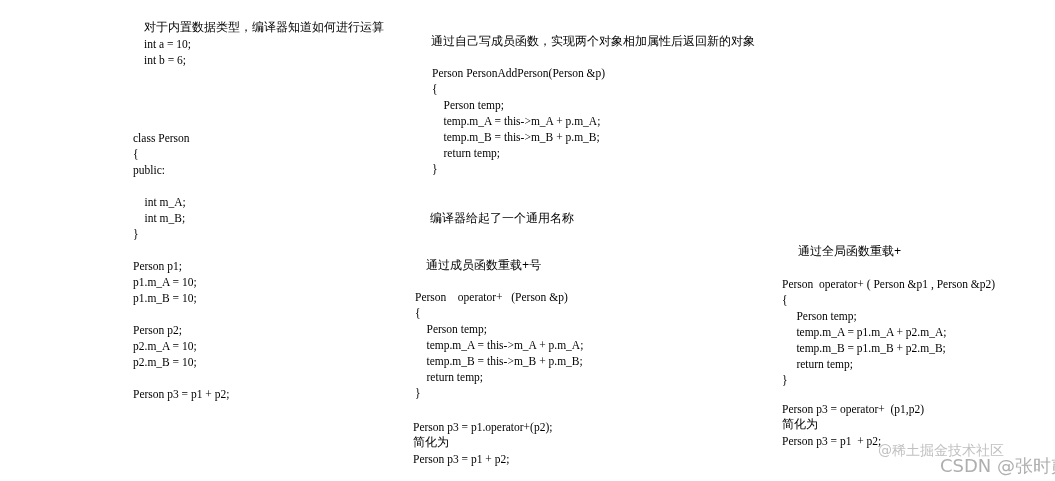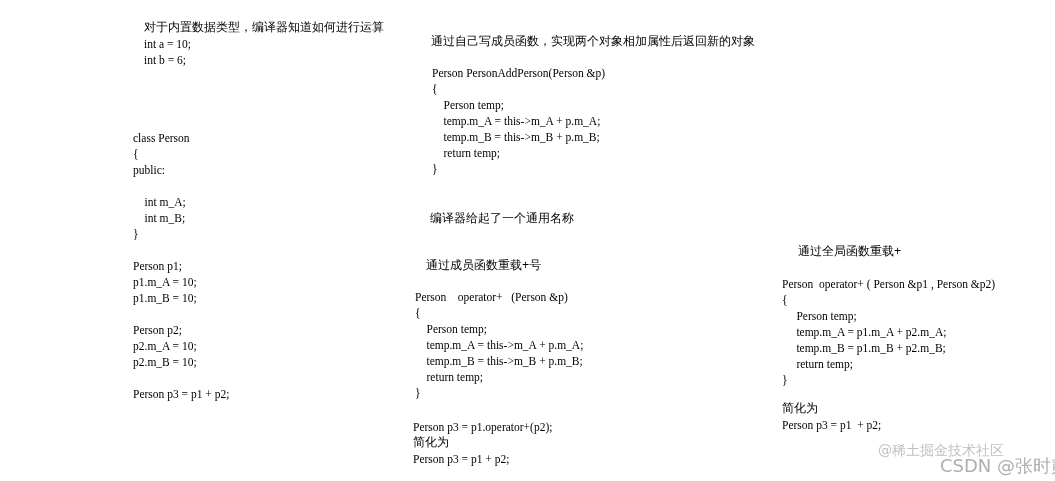--- a/index.html
+++ b/index.html
@@ -46,18 +46,19 @@
   <pre class="code"><span class="line">Person p3 = p1 + p2;</span></pre>
 </div>
 
 <div class="block" style="left:798px; top:244px;">
   <div class="cn">通过全局函数重载+</div>
 </div>
 <div class="block" style="left:782px; top:276px;">
   <pre class="code"><span class="line">Person  operator+ ( Person &amp;p1 , Person &amp;p2)</span><span class="line">{</span><span class="line">     Person temp;</span><span class="line">     temp.m_A = p1.m_A + p2.m_A;</span><span class="line">     temp.m_B = p1.m_B + p2.m_B;</span><span class="line">     return temp;</span><span class="line">}</span></pre>
 </div>
 <div class="block" style="left:782px; top:401px;">
+  <pre class="code"><span class="line">Person p3 = operator+  (p1,p2)</span></pre>
   <div class="cn">简化为</div>
   <pre class="code"><span class="line">Person p3 = p1  + p2;</span></pre>
 </div>
 
 <div class="watermark" style="left:878px; top:442px; font-size:14px;">@稀土掘金技术社区</div>
 <div class="watermark" style="left:940px; top:454px; font-size:18px; color:rgba(120,120,120,0.6);">CSDN @张时贰</div>
 
 </body></html>

